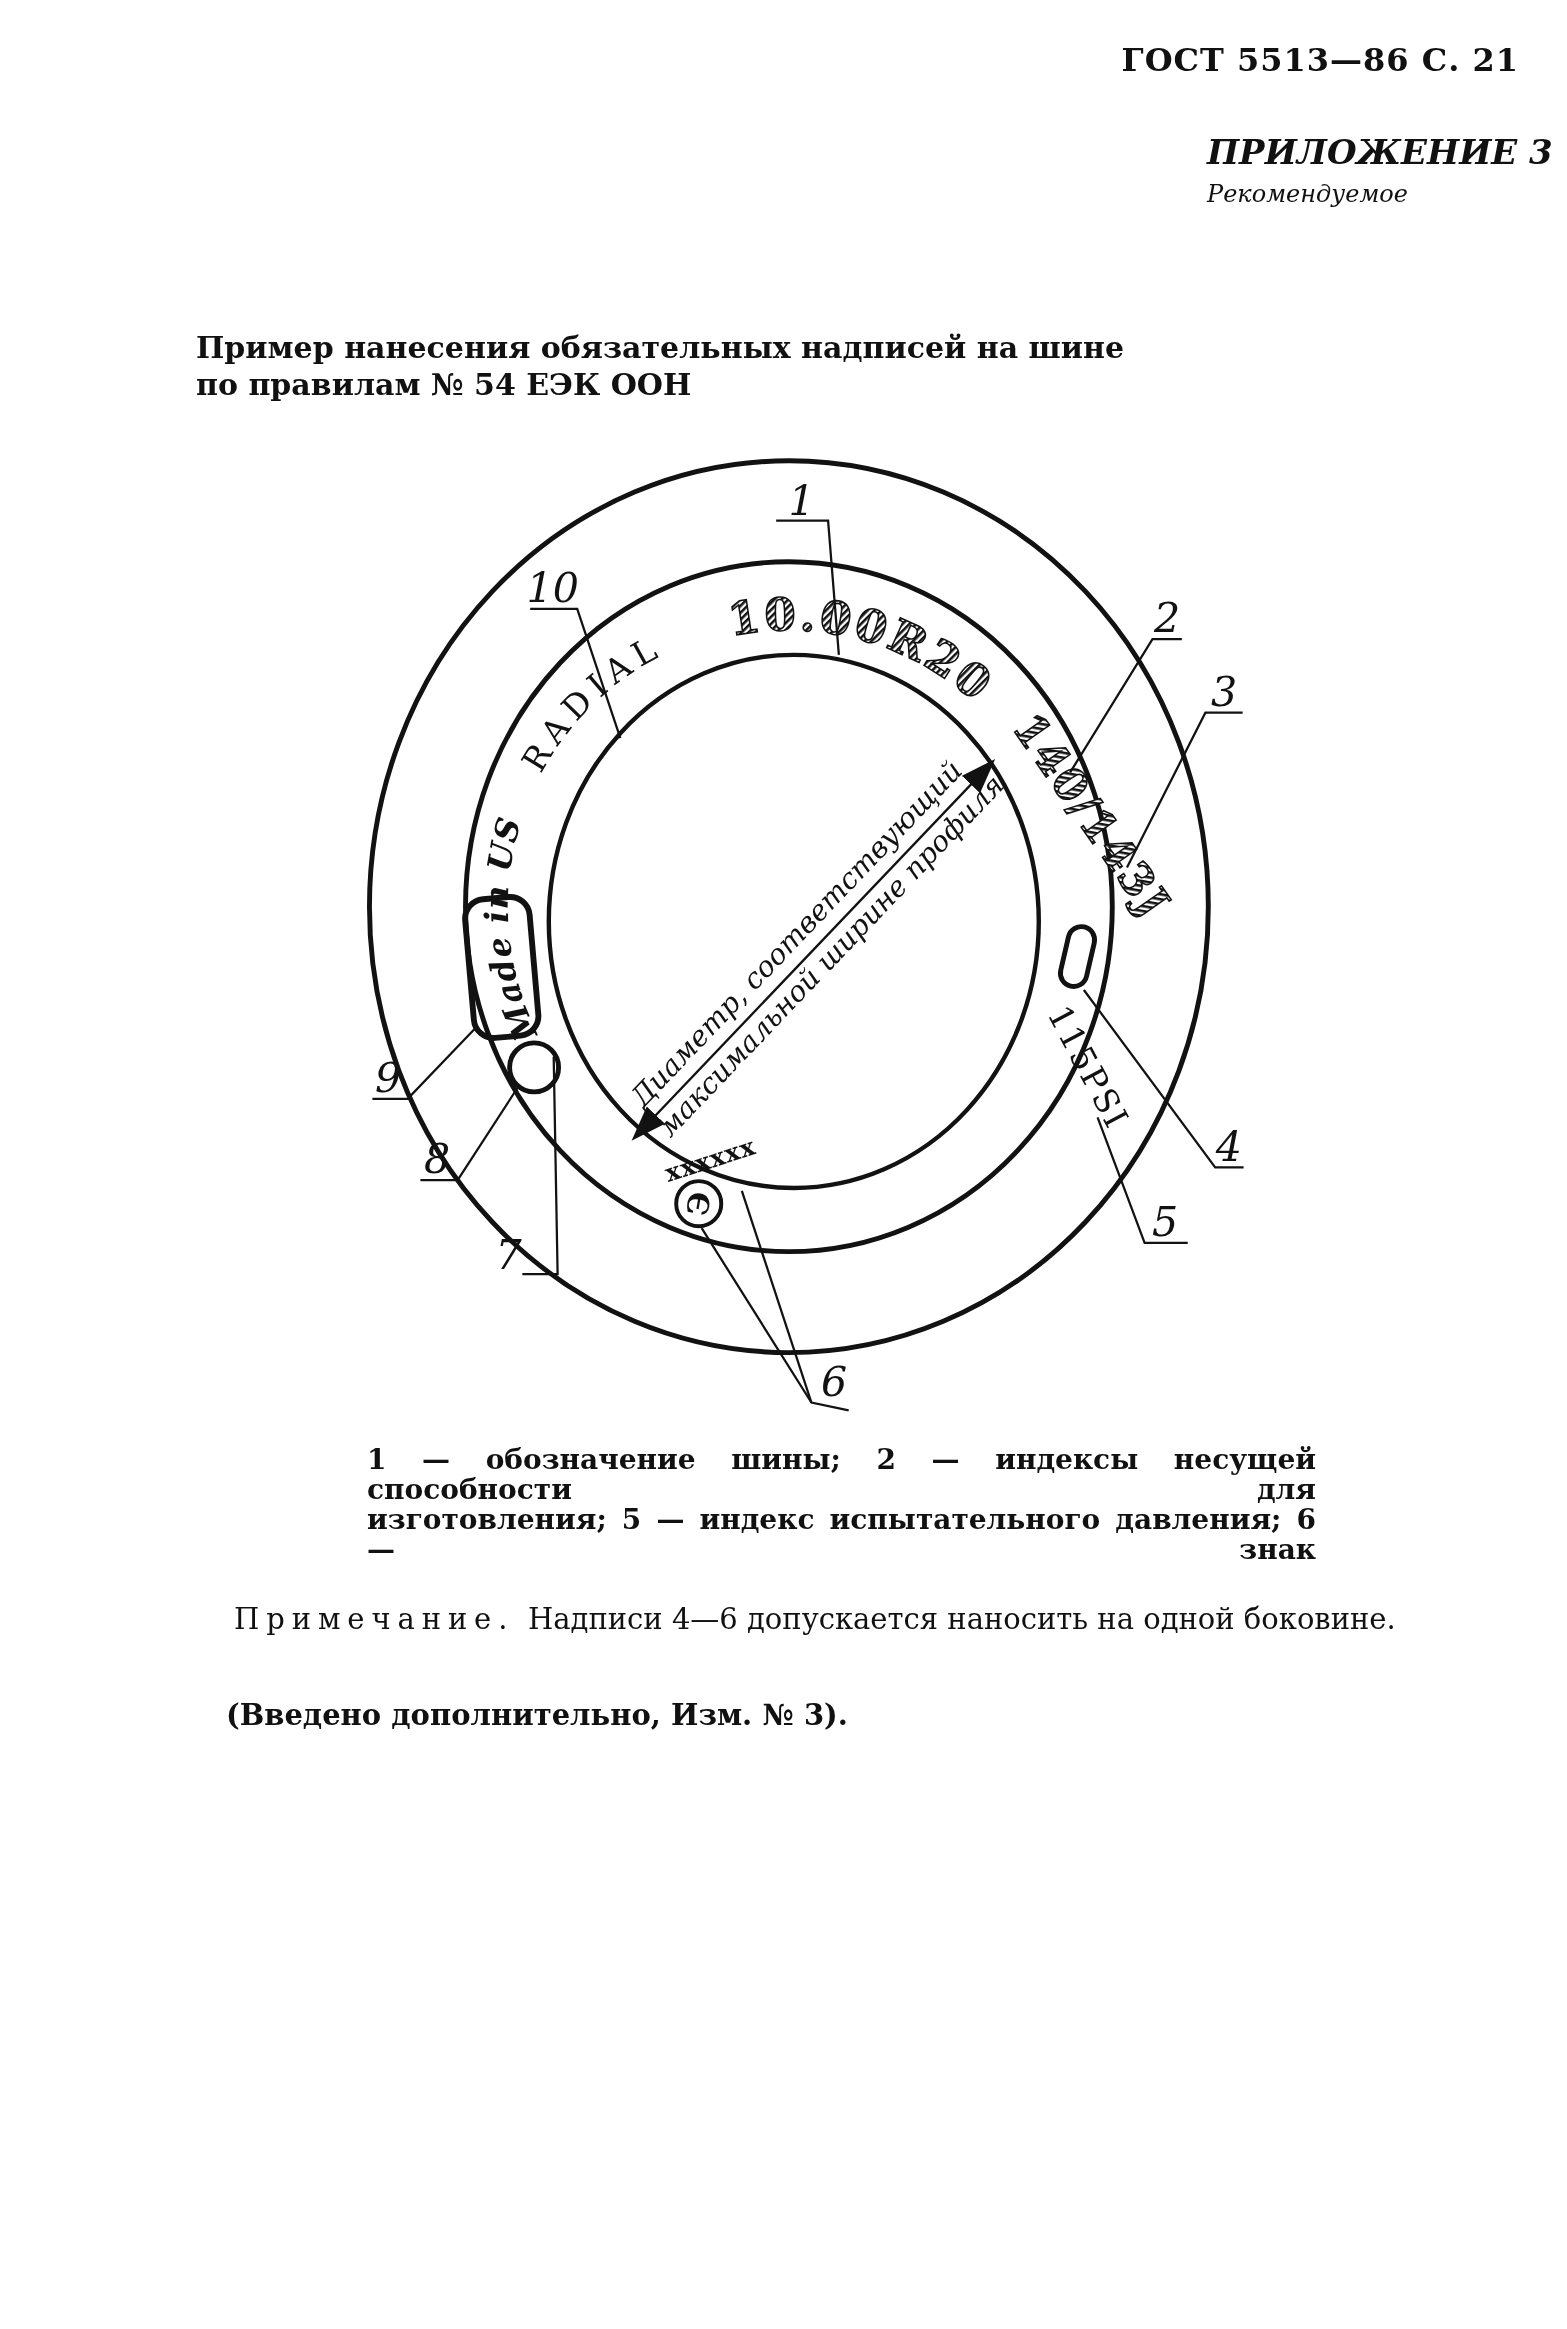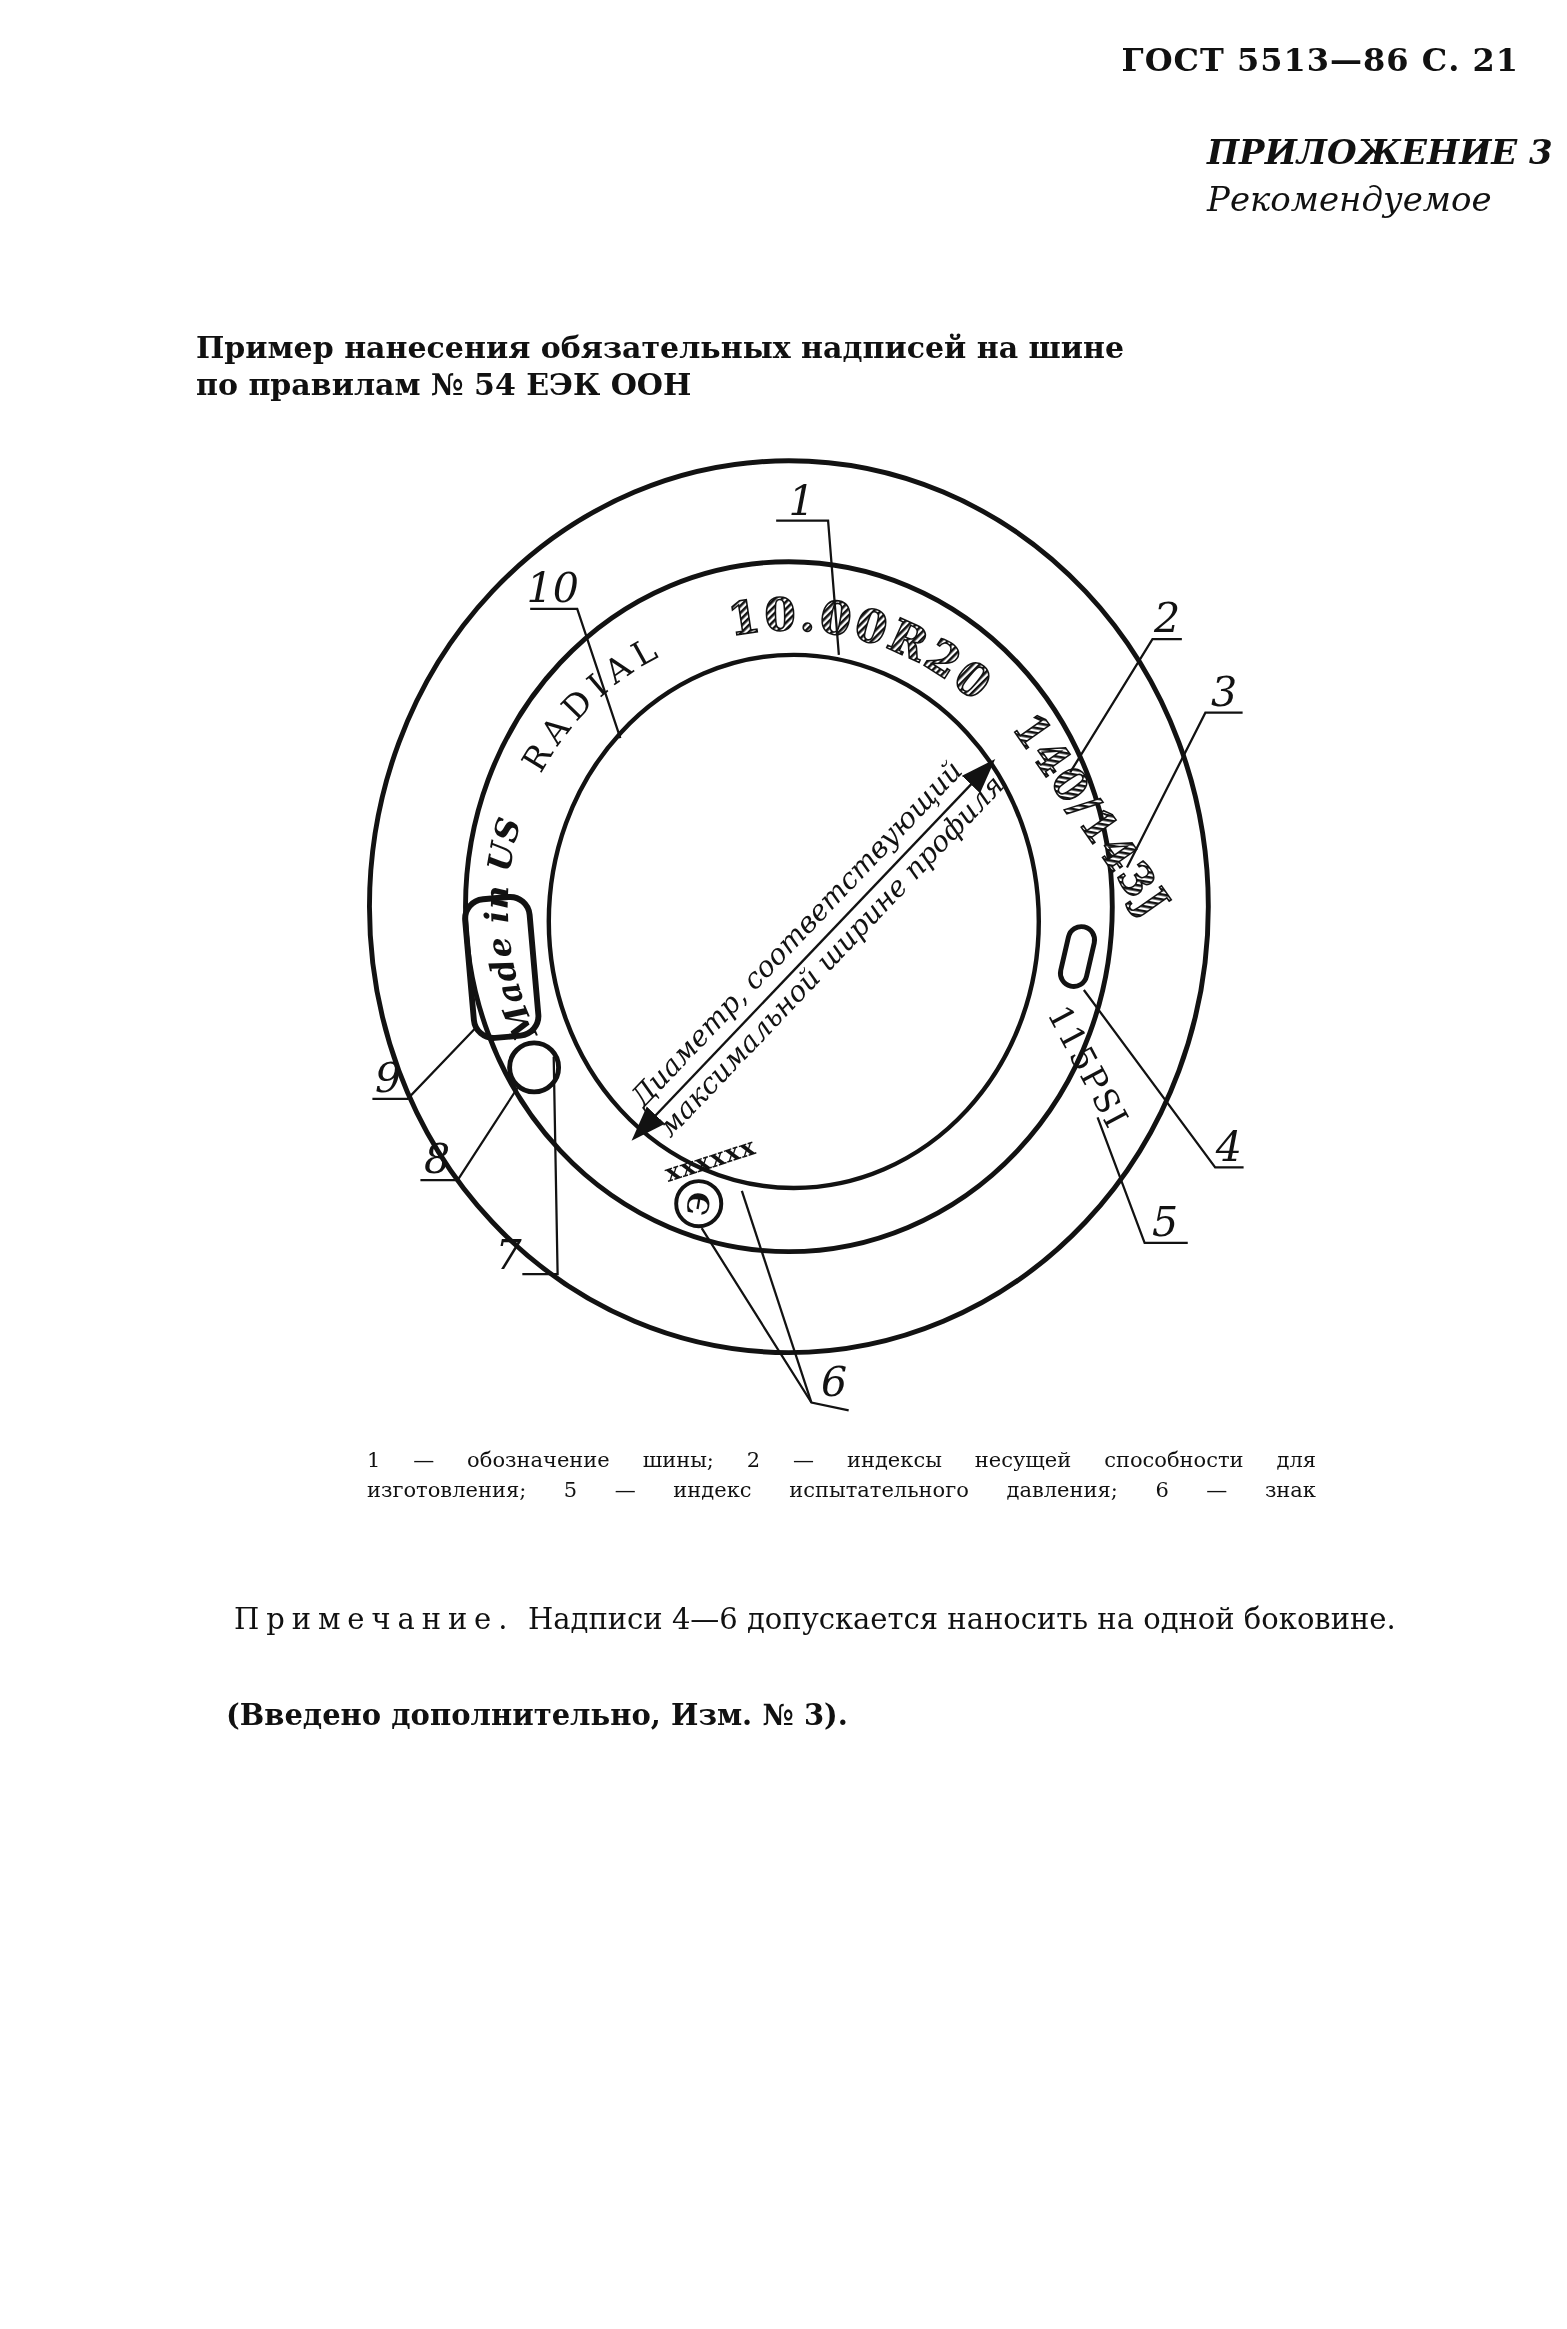--- a/index.html
+++ b/index.html
@@ -17,31 +17,31 @@
     font-size:32px;font-weight:bold;letter-spacing:1px;
     text-align:right;white-space:nowrap;
   }
   .appendix{
     top:135px;left:1207px;width:323px;
     font-size:34px;font-style:italic;font-weight:bold;
     white-space:nowrap;line-height:1;
   }
   .appendix-sub{
     top:182px;left:1207px;width:323px;
-    font-size:34px;font-style:italic;
+    font-size:24px;font-style:italic;
     white-space:nowrap;line-height:1;
   }
   .title{
     top:329px;left:196px;width:1176px;
     font-weight:bold;font-size:30px;line-height:37px;
   }
   svg text{font-family:"DejaVu Serif","Liberation Serif",serif;}
   .legend{
     top:1445px;left:367px;width:949px;
-    font-size:21px;font-weight:normal;line-height:30px;
+    font-size:28px;font-weight:bold;line-height:30px;
   }
   .legend-line{text-align:justify;text-align-last:justify;}
   .legend-line.last{text-align-last:center;}
   .note{
     top:1602px;left:234px;width:1304px;
     font-size:29px;white-space:nowrap;
   }
   .note .spaced{letter-spacing:6.9px;margin-right:13.7px;}
   .footer{
     top:1658px;left:226px;width:882px;

